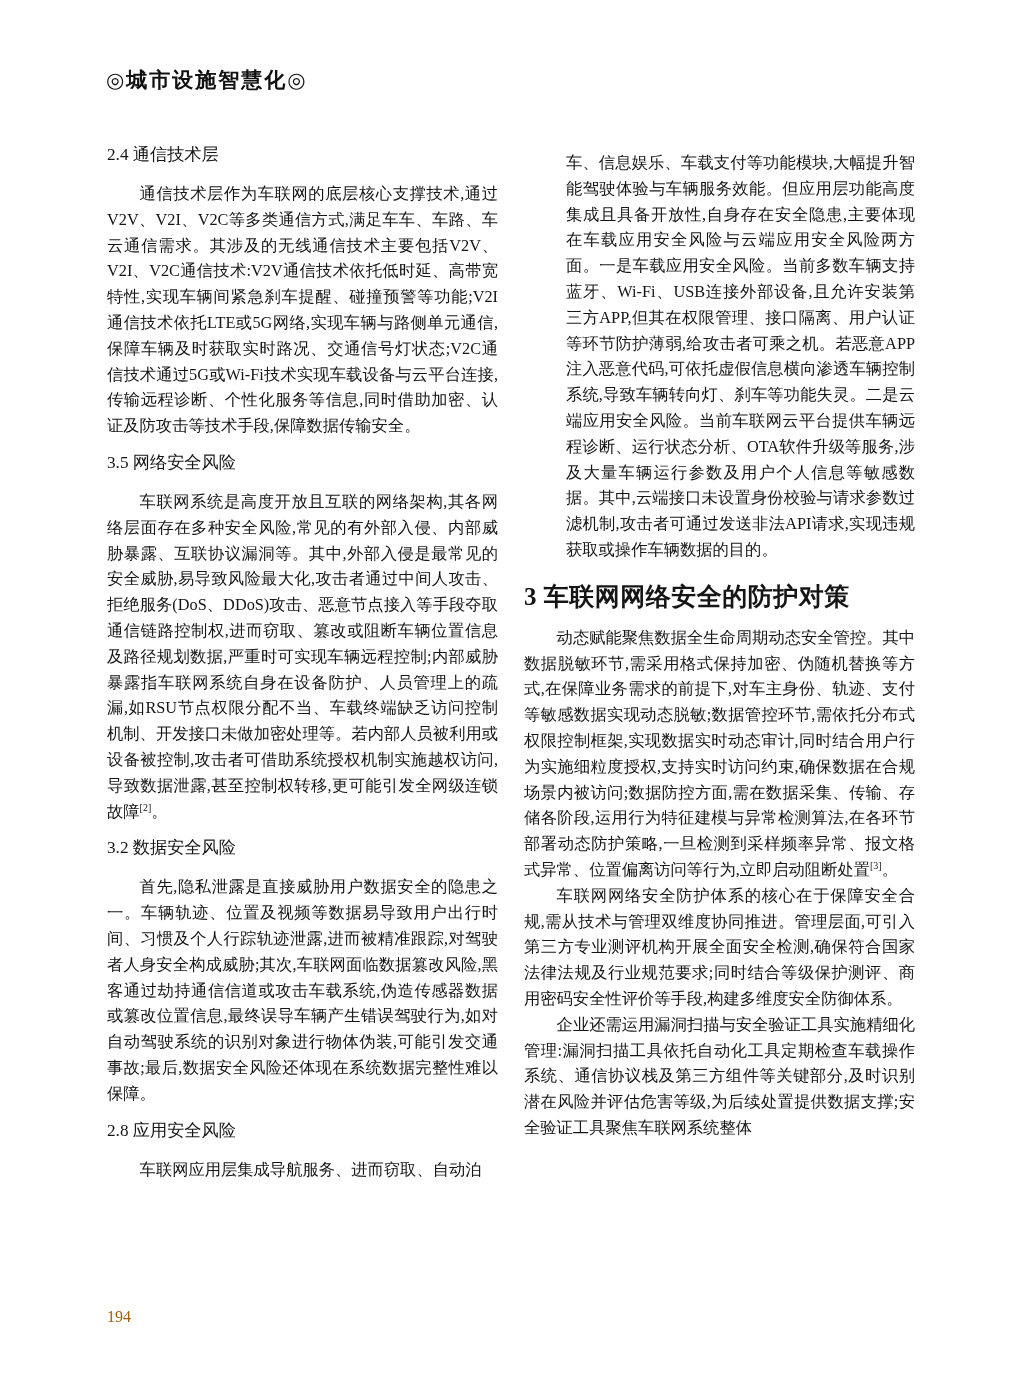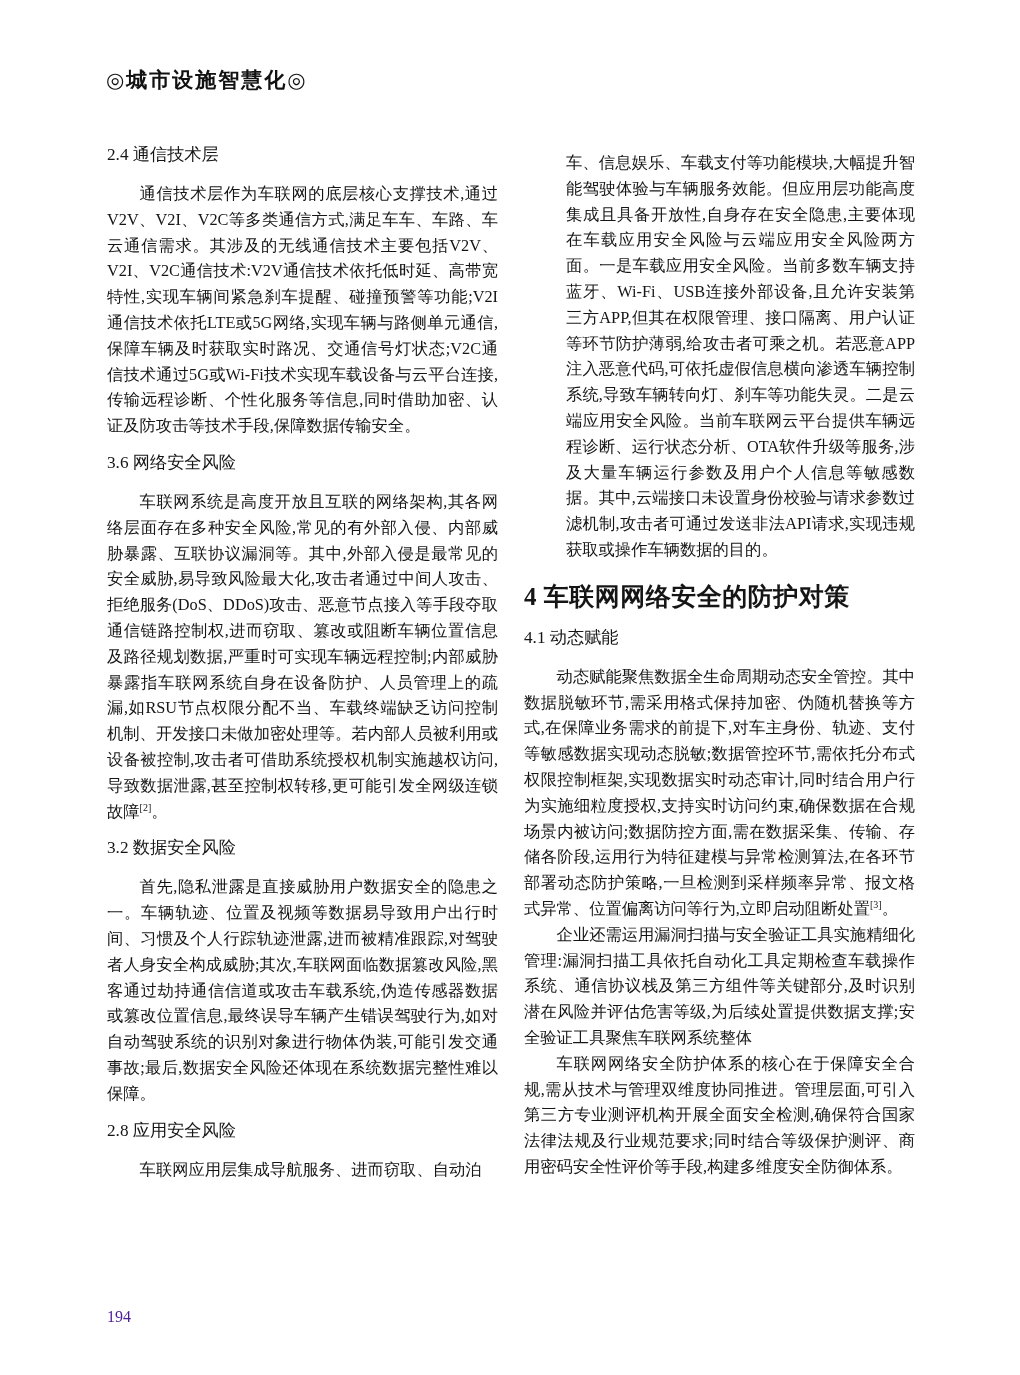--- a/index.html
+++ b/index.html
@@ -61,63 +61,62 @@
   sup.ref {
     font-size: 10px;
     line-height: 0;
     vertical-align: super;
   }
   .page-number {
     position: absolute;
     left: 107px;
     top: 1308px;
     font-size: 16px;
-    color: #4c1d95;
+    color: #a16207;
   }
 </style>
 </head>
 <body>
 
 <div class="page">
 
   <div class="running-head">◎城市设施智慧化◎</div>
 
   <div class="col col-left">
 
     <h3 class="subsec first">2.4 通信技术层</h3>
 
     <p>通信技术层作为车联网的底层核心支撑技术,通过V2V、V2I、V2C等多类通信方式,满足车车、车路、车云通信需求。其涉及的无线通信技术主要包括V2V、V2I、V2C通信技术:V2V通信技术依托低时延、高带宽特性,实现车辆间紧急刹车提醒、碰撞预警等功能;V2I通信技术依托LTE或5G网络,实现车辆与路侧单元通信,保障车辆及时获取实时路况、交通信号灯状态;V2C通信技术通过5G或Wi-Fi技术实现车载设备与云平台连接,传输远程诊断、个性化服务等信息,同时借助加密、认证及防攻击等技术手段,保障数据传输安全。</p>
 
 
-    <h3 class="subsec">3.6 网络安全风险</h3>
+    <h3 class="subsec">3.5 网络安全风险</h3>
 
     <p><span>车联网系统是高度开放且互联的网络架构,其各网络层面存在多种安全风险,常见的有外部入侵、内部威胁暴露、互联协议漏洞等。其中,外部入侵是最常见的安全威胁,易导致风险最大化,攻击者通过中间人攻击、拒绝服务(DoS、DDoS)攻击、恶意节点接入等手段夺取通信链路控制权,进而窃取、篡改或阻断车辆位置信息及路径规划数据,严重时可实现车辆远程控制;内部威胁暴露指车联网系统自身在设备防护、人员管理上的疏漏,如RSU节点权限分配不当、车载终端缺乏访问控制机制、开发接口未做加密处理等。若内部人员被利用或设备被控制,攻击者可借助系统授权机制实施越权访问,导致数据泄露,甚至控制权转移,更可能引发全网级连锁故障</span><sup class="ref">[2]</sup><span>。</span></p>
 
     <h3 class="subsec">3.2 数据安全风险</h3>
 
     <p>首先,隐私泄露是直接威胁用户数据安全的隐患之一。车辆轨迹、位置及视频等数据易导致用户出行时间、习惯及个人行踪轨迹泄露,进而被精准跟踪,对驾驶者人身安全构成威胁;其次,车联网面临数据篡改风险,黑客通过劫持通信信道或攻击车载系统,伪造传感器数据或篡改位置信息,最终误导车辆产生错误驾驶行为,如对自动驾驶系统的识别对象进行物体伪装,可能引发交通事故;最后,数据安全风险还体现在系统数据完整性难以保障。</p>
 
     <h3 class="subsec">2.8 应用安全风险</h3>
 
     <p>车联网应用层集成导航服务、进而窃取、自动泊</p>
 
   </div>
 
   <div class="col col-right">
 
     <p class="no-indent">车、信息娱乐、车载支付等功能模块,大幅提升智能驾驶体验与车辆服务效能。但应用层功能高度集成且具备开放性,自身存在安全隐患,主要体现在车载应用安全风险与云端应用安全风险两方面。一是车载应用安全风险。当前多数车辆支持蓝牙、Wi-Fi、USB连接外部设备,且允许安装第三方APP,但其在权限管理、接口隔离、用户认证等环节防护薄弱,给攻击者可乘之机。若恶意APP注入恶意代码,可依托虚假信息横向渗透车辆控制系统,导致车辆转向灯、刹车等功能失灵。二是云端应用安全风险。当前车联网云平台提供车辆远程诊断、运行状态分析、OTA软件升级等服务,涉及大量车辆运行参数及用户个人信息等敏感数据。其中,云端接口未设置身份校验与请求参数过滤机制,攻击者可通过发送非法API请求,实现违规获取或操作车辆数据的目的。</p>
 
-    <h2 class="sec">4 车联网网络安全的防护对策</h2>
+    <h2 class="sec">3 车联网网络安全的防护对策</h2>
 
-    <h3 class="subsec">4.1 动态赋能</h3>
 
     <p><span>动态赋能聚焦数据全生命周期动态安全管控。其中数据脱敏环节,需采用格式保持加密、伪随机替换等方式,在保障业务需求的前提下,对车主身份、轨迹、支付等敏感数据实现动态脱敏;数据管控环节,需依托分布式权限控制框架,实现数据实时动态审计,同时结合用户行为实施细粒度授权,支持实时访问约束,确保数据在合规场景内被访问;数据防控方面,需在数据采集、传输、存储各阶段,运用行为特征建模与异常检测算法,在各环节部署动态防护策略,一旦检测到采样频率异常、报文格式异常、位置偏离访问等行为,立即启动阻断处置</span><sup class="ref">[3]</sup><span>。</span></p>
 
 
+    <p>车联网网络安全防护体系的核心在于保障安全合规,需从技术与管理双维度协同推进。管理层面,可引入第三方专业测评机构开展全面安全检测,确保符合国家法律法规及行业规范要求;同时结合等级保护测评、商用密码安全性评价等手段,构建多维度安全防御体系。</p>
+
     <p>企业还需运用漏洞扫描与安全验证工具实施精细化管理:漏洞扫描工具依托自动化工具定期检查车载操作系统、通信协议栈及第三方组件等关键部分,及时识别潜在风险并评估危害等级,为后续处置提供数据支撑;安全验证工具聚焦车联网系统整体</p>
-
-    <p>车联网网络安全防护体系的核心在于保障安全合规,需从技术与管理双维度协同推进。管理层面,可引入第三方专业测评机构开展全面安全检测,确保符合国家法律法规及行业规范要求;同时结合等级保护测评、商用密码安全性评价等手段,构建多维度安全防御体系。</p>
 
   </div>
 
   <div class="page-number">194</div>
 
 </div>
 
 </body></html>

